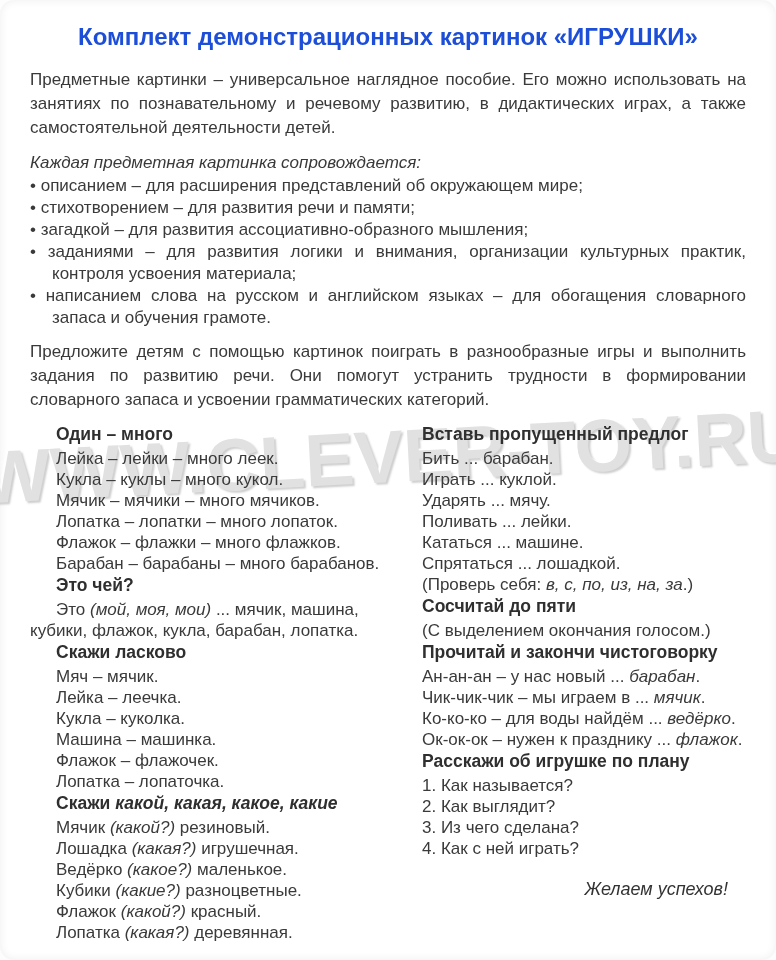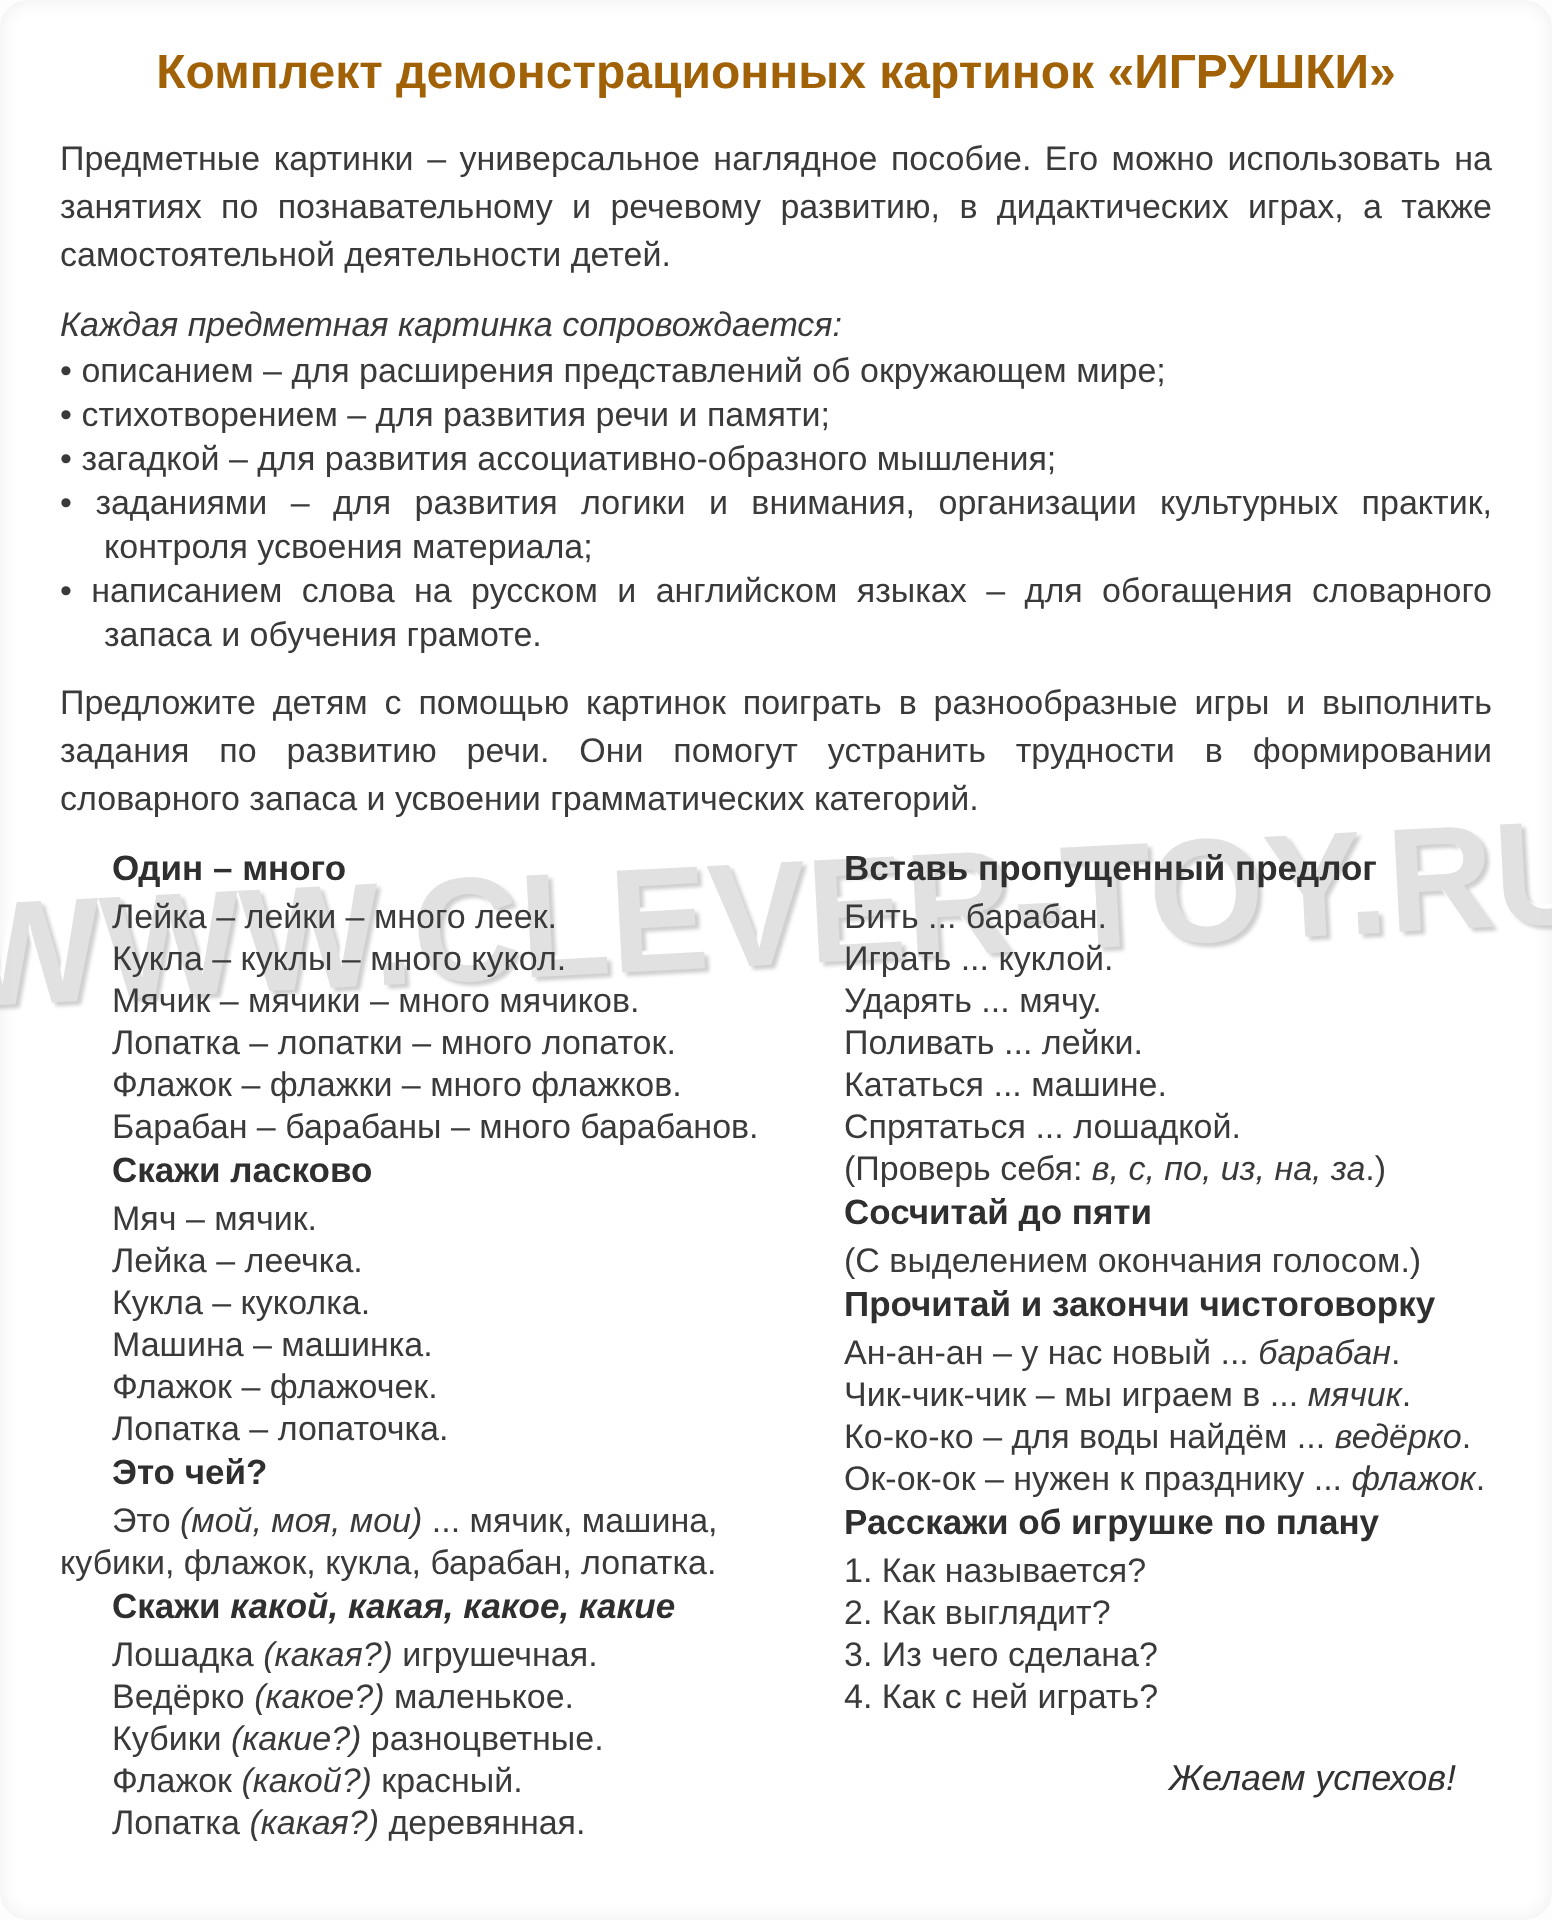--- a/index.html
+++ b/index.html
@@ -14,21 +14,21 @@
   }
   .content{position:relative;z-index:1;}
   .watermark{
     position:absolute;z-index:0;top:412px;left:-20px;width:900px;
     font-size:74px;font-weight:bold;letter-spacing:0px;white-space:nowrap;
     color:#dcdcdc;opacity:.85;transform:rotate(-3deg);
     text-shadow:-2px -2px 1px #ffffff,2px 2px 2px #c6c6c6;
     pointer-events:none;
   }
   h1{
-    font-size:24px;line-height:30px;font-weight:bold;color:#a16207;
+    font-size:24px;line-height:30px;font-weight:bold;color:#1d4ed8;
     text-align:center;margin:4px 0 16px 0;
   }
   .para{
     font-size:17px;line-height:24px;text-align:justify;margin:0 0 11px 0;
     hyphens:manual;-webkit-hyphens:manual;
   }
   .lead{margin-bottom:0;font-style:italic;}
   .bullets{margin:0 0 11px 0;}
   .bullets .line{
     font-size:17px;line-height:22px;text-align:justify;margin:0;
@@ -85,39 +85,40 @@
           <div>
               <p class="line"><span>Лейка – лейки – много леек.</span></p>
               <p class="line"><span>Кукла – куклы – много кукол.</span></p>
               <p class="line"><span>Мячик – мячики – много мячиков.</span></p>
               <p class="line"><span>Лопатка – лопатки – много лопаток.</span></p>
               <p class="line"><span>Флажок – флажки – много флажков.</span></p>
               <p class="line"><span>Барабан – барабаны – много барабанов.</span></p>
             </div>
         </section>
         <section>
+          <h3><span>Это чей?</span></h3>
+          <div>
+              <p class="line"><span>Это </span><span class="i">(мой, моя, мои)</span><span> ... мячик, машина, куби­ки, флажок, кукла, барабан, лопатка.</span></p>
+            </div>
+        </section>
+        <section>
           <h3><span>Скажи ласково</span></h3>
           <div>
               <p class="line"><span>Мяч – мячик.</span></p>
               <p class="line"><span>Лейка – леечка.</span></p>
               <p class="line"><span>Кукла – куколка.</span></p>
               <p class="line"><span>Машина – машинка.</span></p>
               <p class="line"><span>Флажок – флажочек.</span></p>
               <p class="line"><span>Лопатка – лопаточка.</span></p>
             </div>
         </section>
         <section>
-          <h3><span>Это чей?</span></h3>
-          <div>
-              <p class="line"><span>Это </span><span class="i">(мой, моя, мои)</span><span> ... мячик, машина, куби­ки, флажок, кукла, барабан, лопатка.</span></p>
-            </div>
-        </section>
-        <section>
           <h3><span>Скажи </span><span class="i">какой, какая, какое, какие</span></h3>
           <div>
+              <p class="line"><span>Мячик </span><span class="i">(какой?)</span><span> резиновый.</span></p>
               <p class="line"><span>Лошадка </span><span class="i">(какая?)</span><span> игрушечная.</span></p>
               <p class="line"><span>Ведёрко </span><span class="i">(какое?)</span><span> маленькое.</span></p>
               <p class="line"><span>Кубики </span><span class="i">(какие?)</span><span> разноцветные.</span></p>
               <p class="line"><span>Флажок </span><span class="i">(какой?)</span><span> красный.</span></p>
               <p class="line"><span>Лопатка </span><span class="i">(какая?)</span><span> деревянная.</span></p>
             </div>
         </section>
       </div>
 
       <div class="col right">

